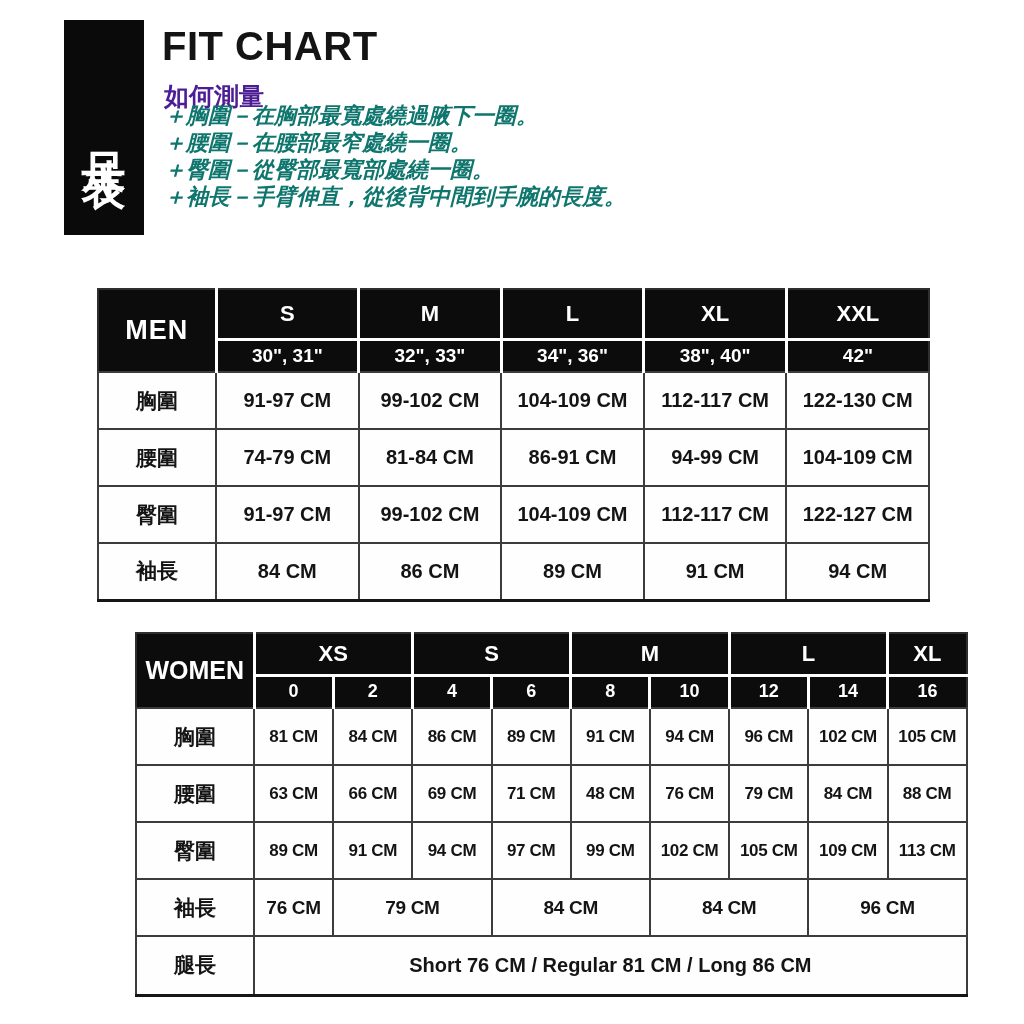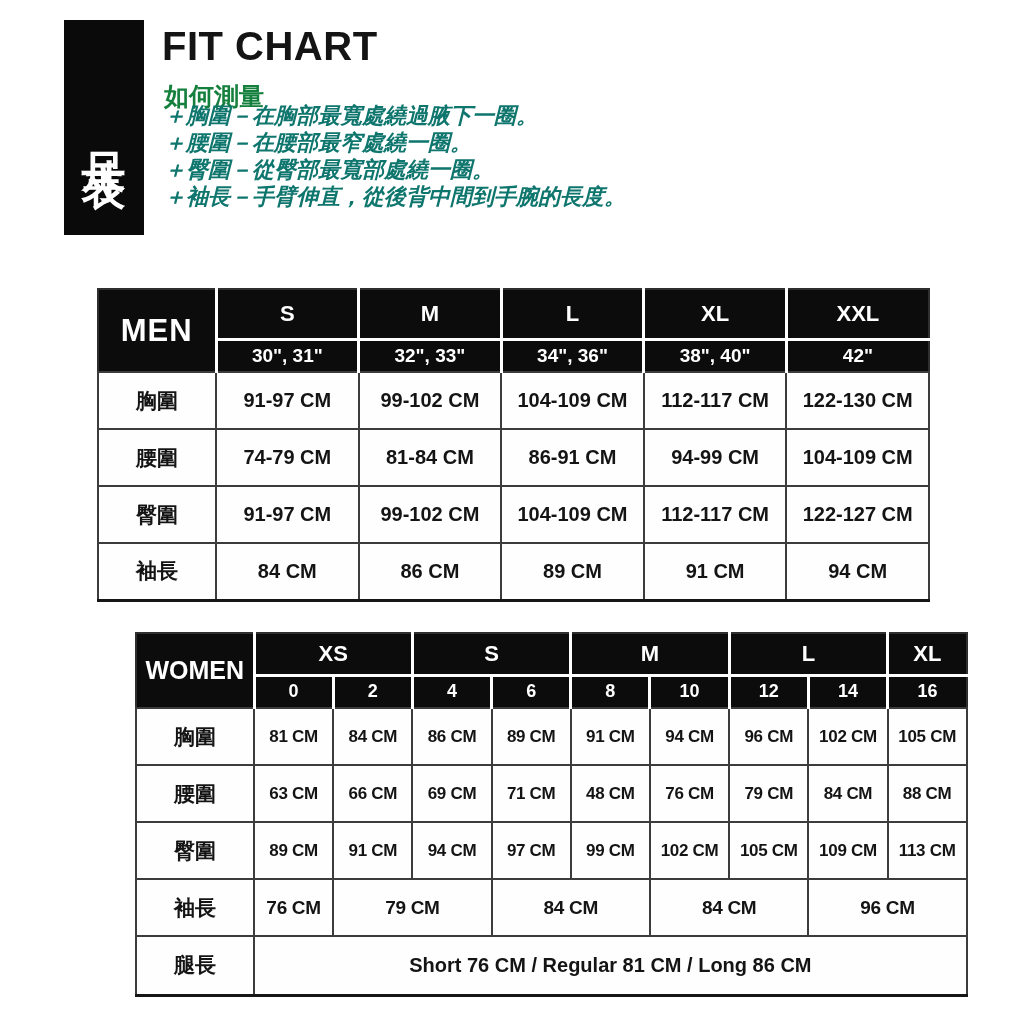--- a/index.html
+++ b/index.html
@@ -25,40 +25,40 @@
   }
 
   
   .title {
     position:absolute; left:162px; top:24px;
     font-size:40px; font-weight:800; letter-spacing:0.5px; color:#141414;
     line-height:1.1;
   }
   .subtitle {
     position:absolute; left:164px; top:80px;
-    font-size:25px; font-weight:bold; color:#15803d;
+    font-size:25px; font-weight:bold; color:#4c1d95;
   }
   .bullets {
     position:absolute; left:164px; top:102px;
     font-size:22px; font-weight:bold; line-height:27px; color:#0f766e;
     white-space:nowrap;
     font-style:italic;
   }
 
   
   table.size-table {
     position:absolute; left:97px; width:831px;
     border-collapse:collapse; table-layout:fixed;
     border:2px solid #2f2f2f;
   }
   .size-table th, .size-table td { text-align:center; vertical-align:middle; padding:0 2px; }
 
   
   .hdr { background:#0c0c0c; color:#fff; font-weight:bold; border:0; }
-  .corner { font-size:31px; letter-spacing:1px;margin-top:39px; }
+  .corner { font-size:27px; letter-spacing:1px;margin-top:39px; }
   .corner-w { font-size:25px; letter-spacing:0; }
   .letter-cell { font-size:22px; border-left:3px solid #fff !important; border-bottom:3px solid #fff !important; }
   .num-cell { font-size:19px; border-left:3px solid #fff !important; }
   .num-cell-w { font-size:18px; }
 
   
   .size-table tbody th, .size-table tbody td {
     background:#fefefe; border:2px solid #3c3c3c; font-weight:bold; color:#141414;
   }
   .size-table tbody tr:last-child th, .size-table tbody tr:last-child td { border-bottom:3px solid #161616; }

